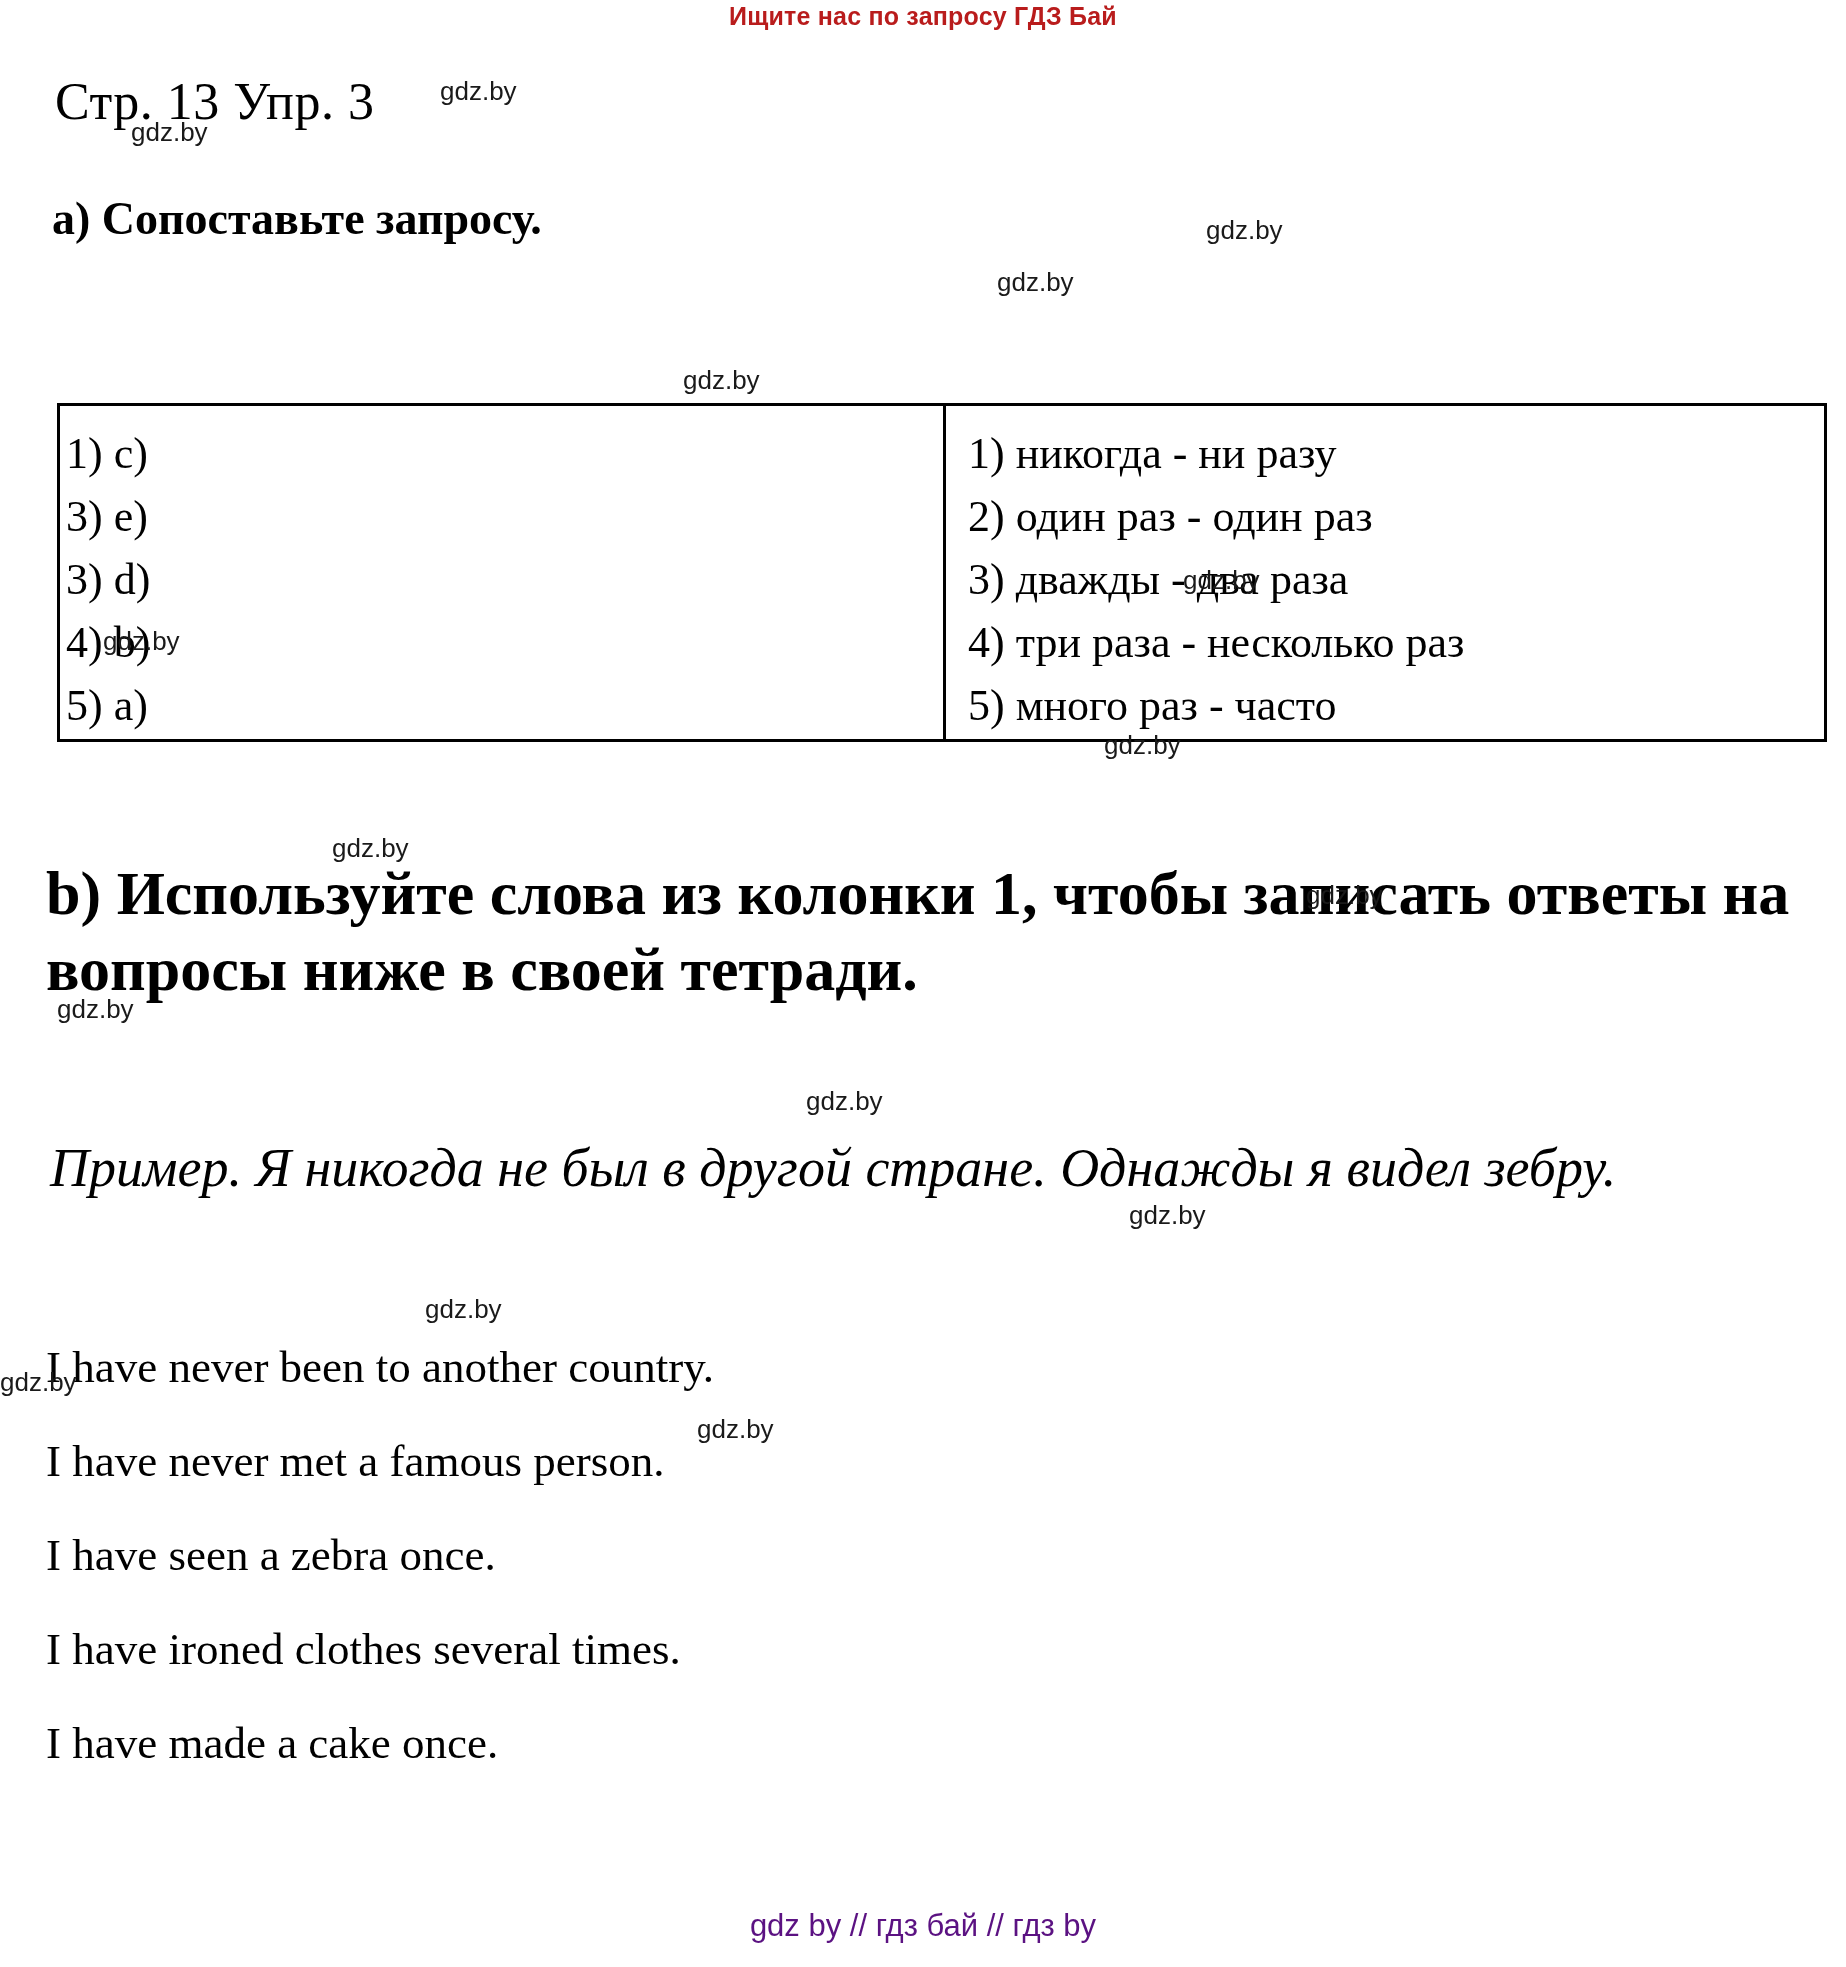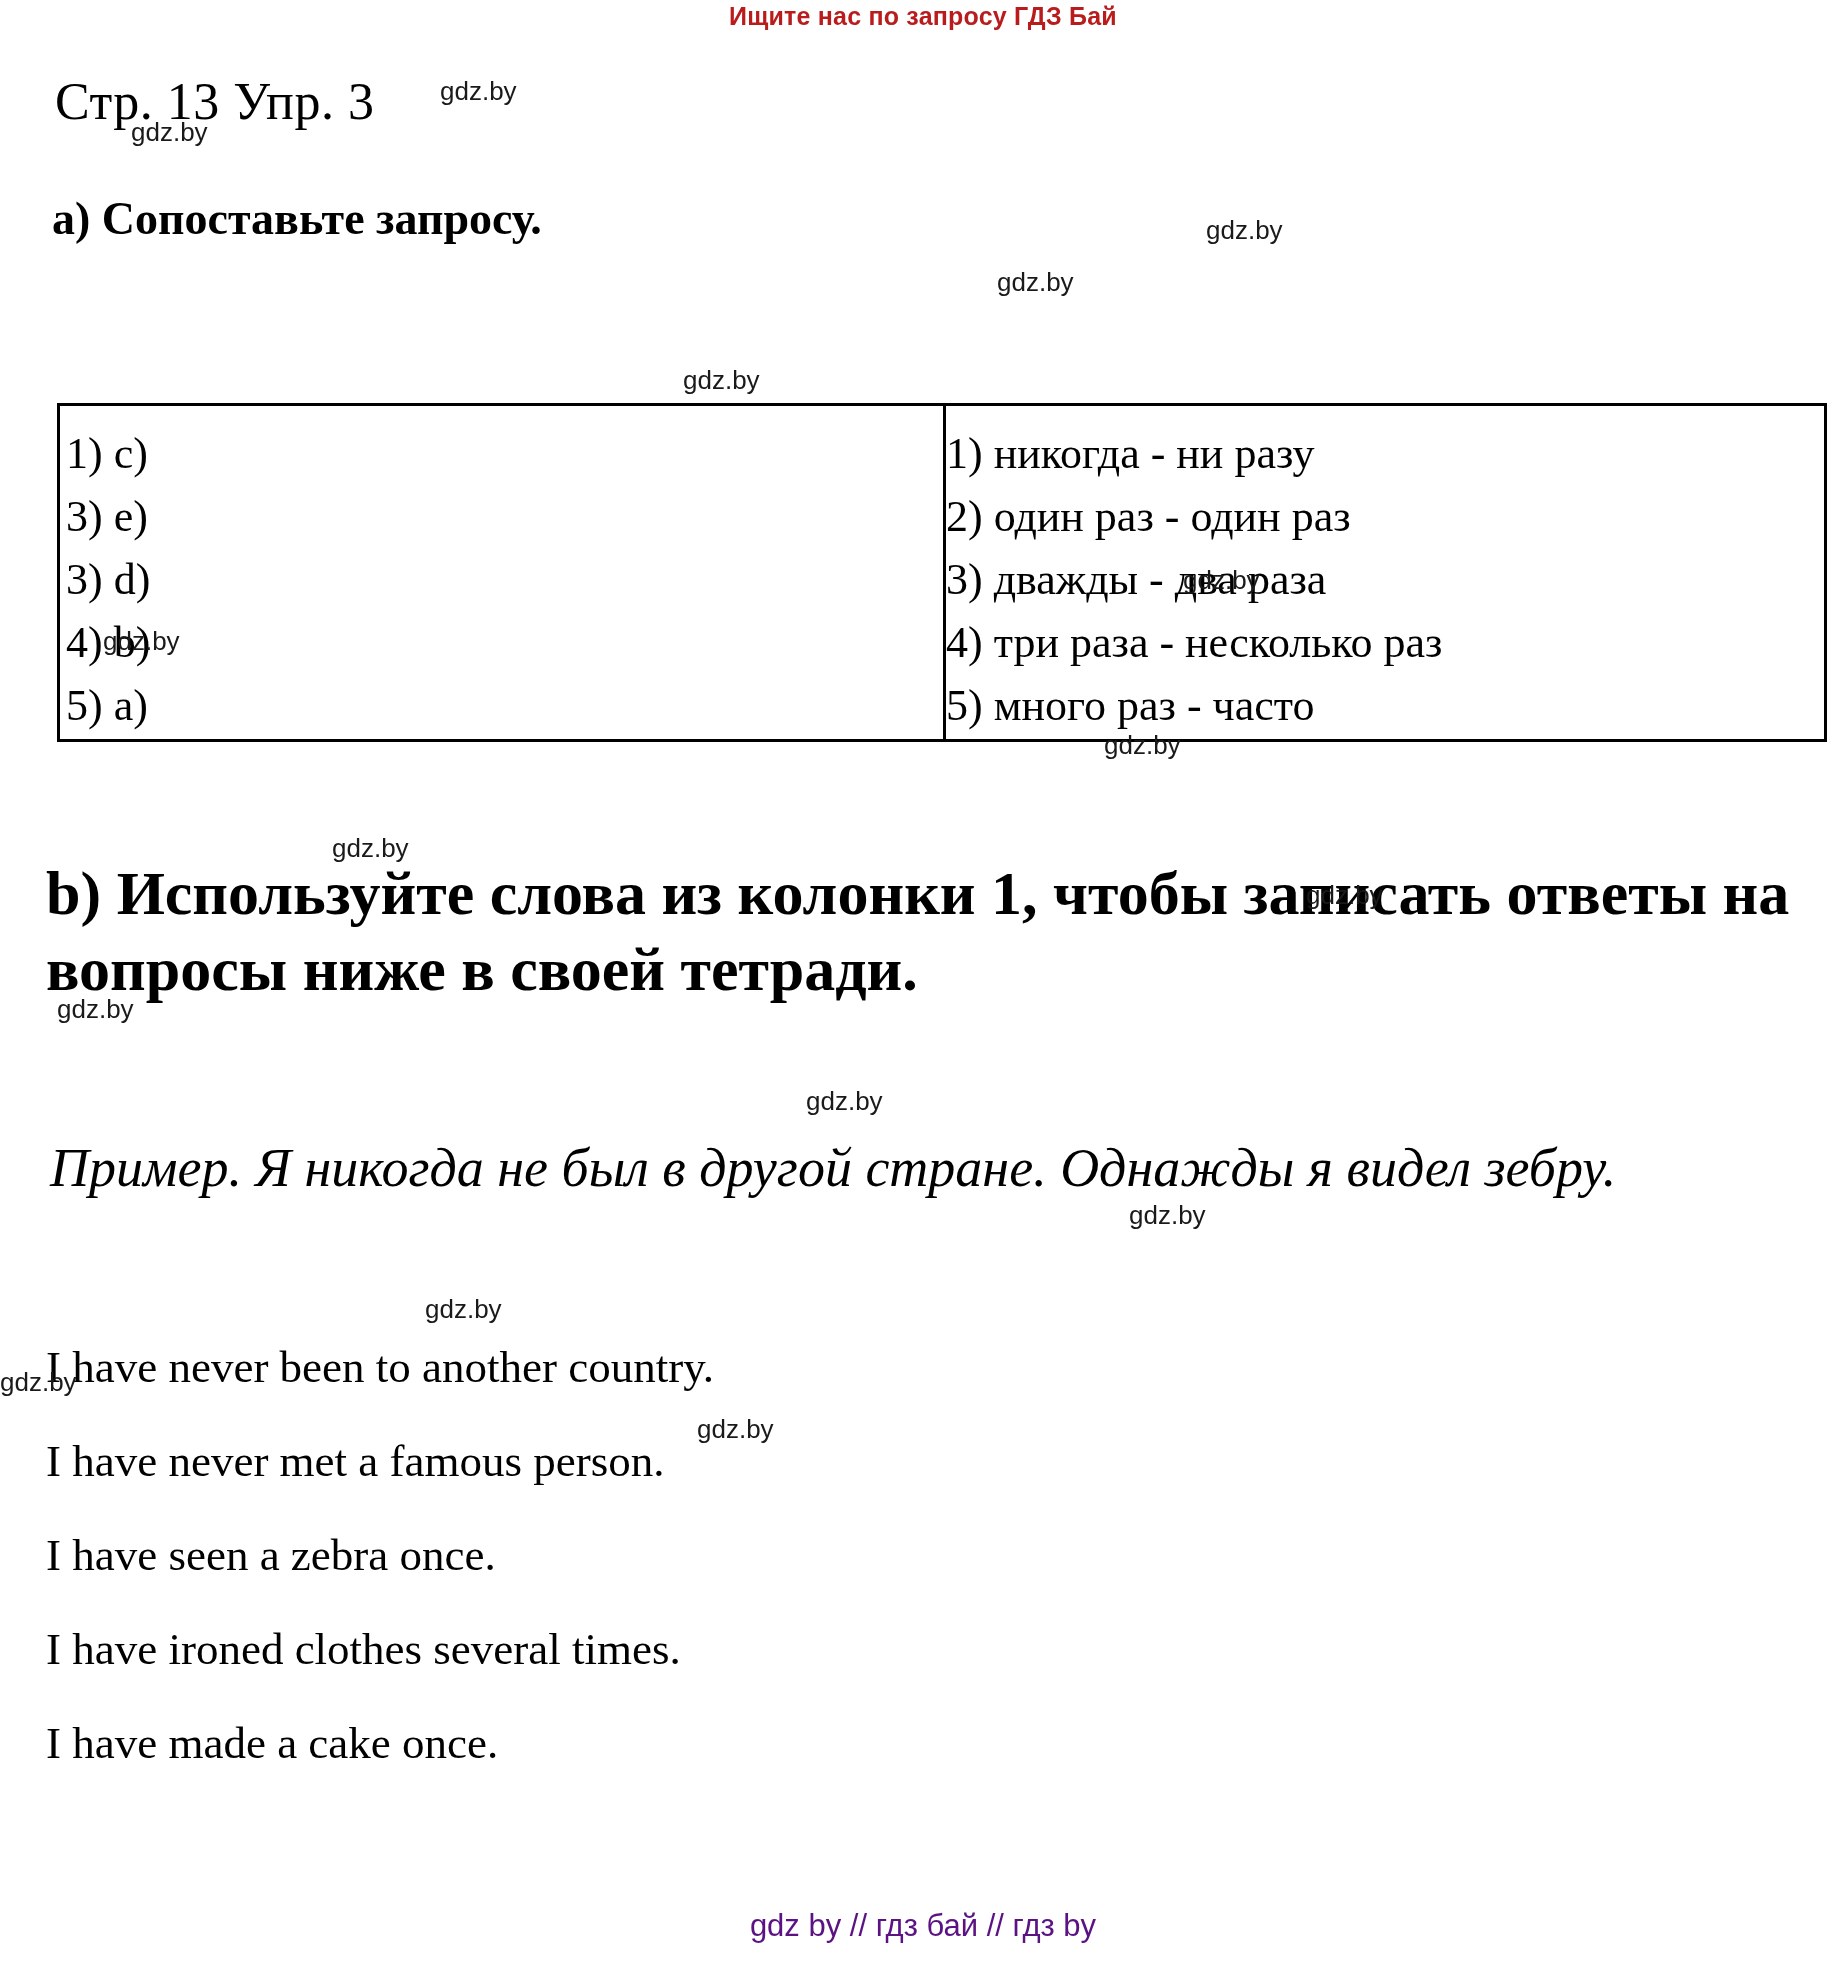--- a/index.html
+++ b/index.html
@@ -110,21 +110,21 @@
     left: 886px;
     width: 878px;
   }
   .match-row {
     font-family: "Liberation Serif", serif;
     font-size: 44px;
     line-height: 63px;
     white-space: nowrap;
   }
   .col-left .match-row { padding-left: 6px; }
-  .col-right .match-row { }
+  .col-right .match-row { padding-left: 22px; }
 
   
   .answers {
     position: absolute;
     left: 46px;
     top: 1320px;
     width: 1200px;
   }
   .answer-line {
     font-family: "Liberation Serif", serif;

